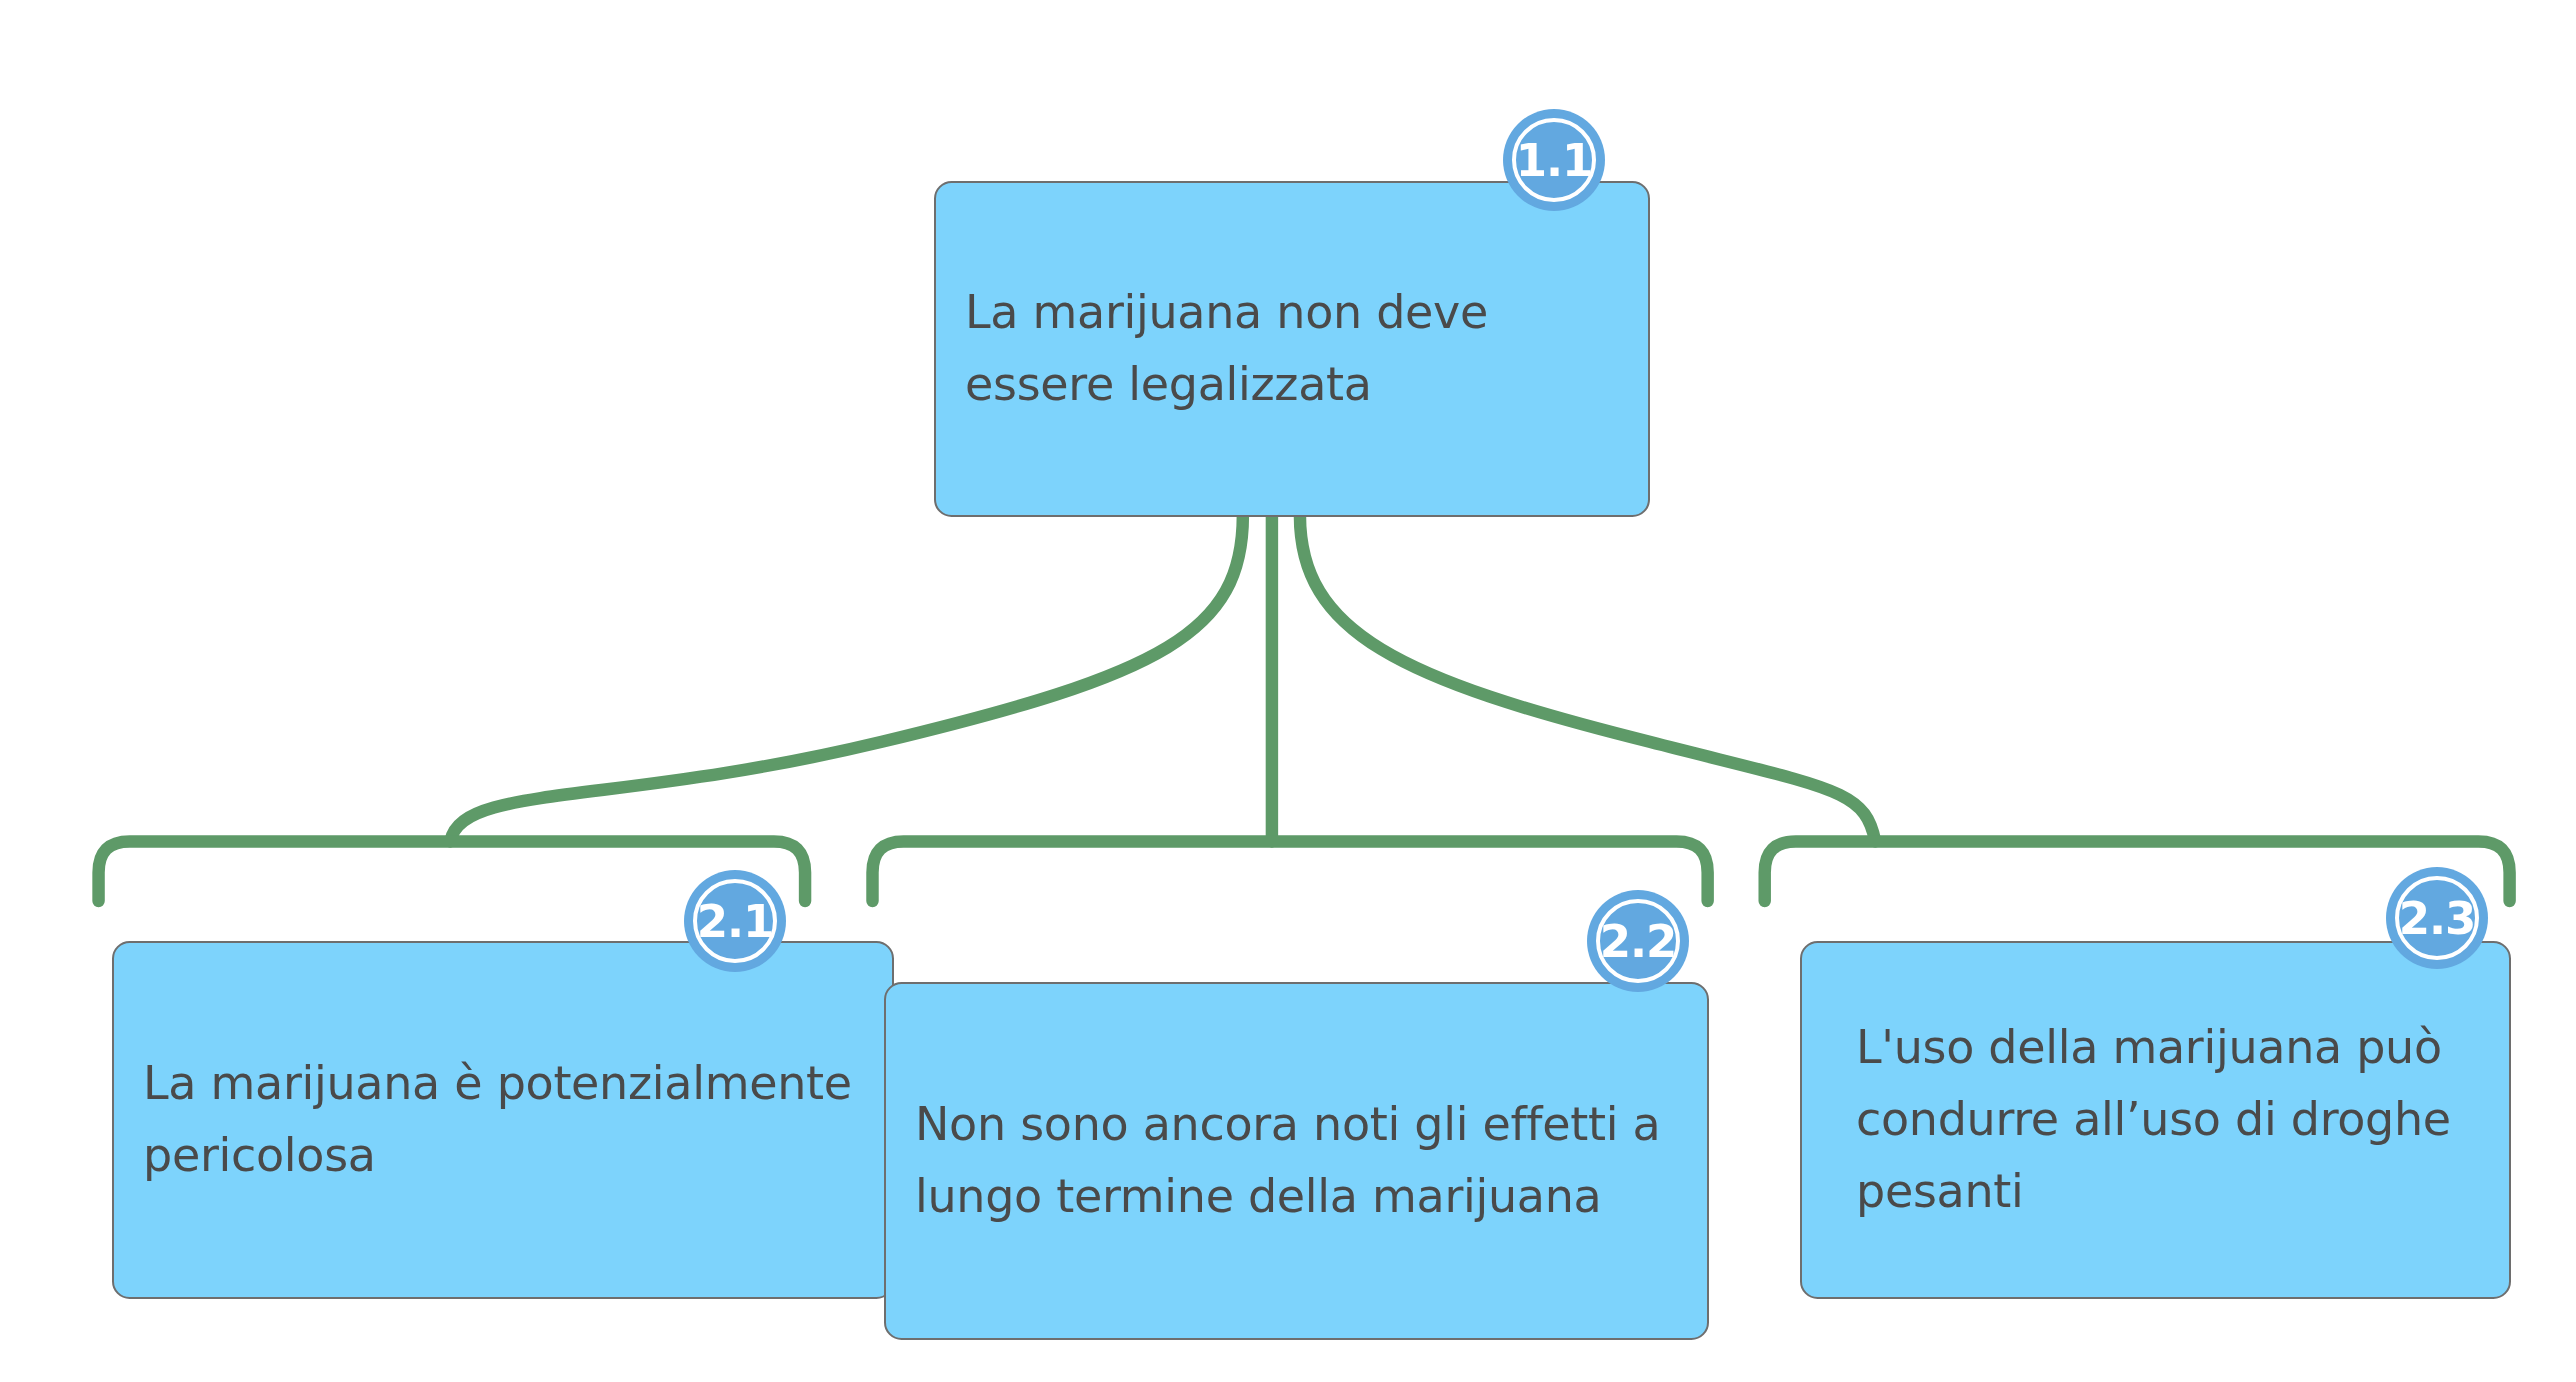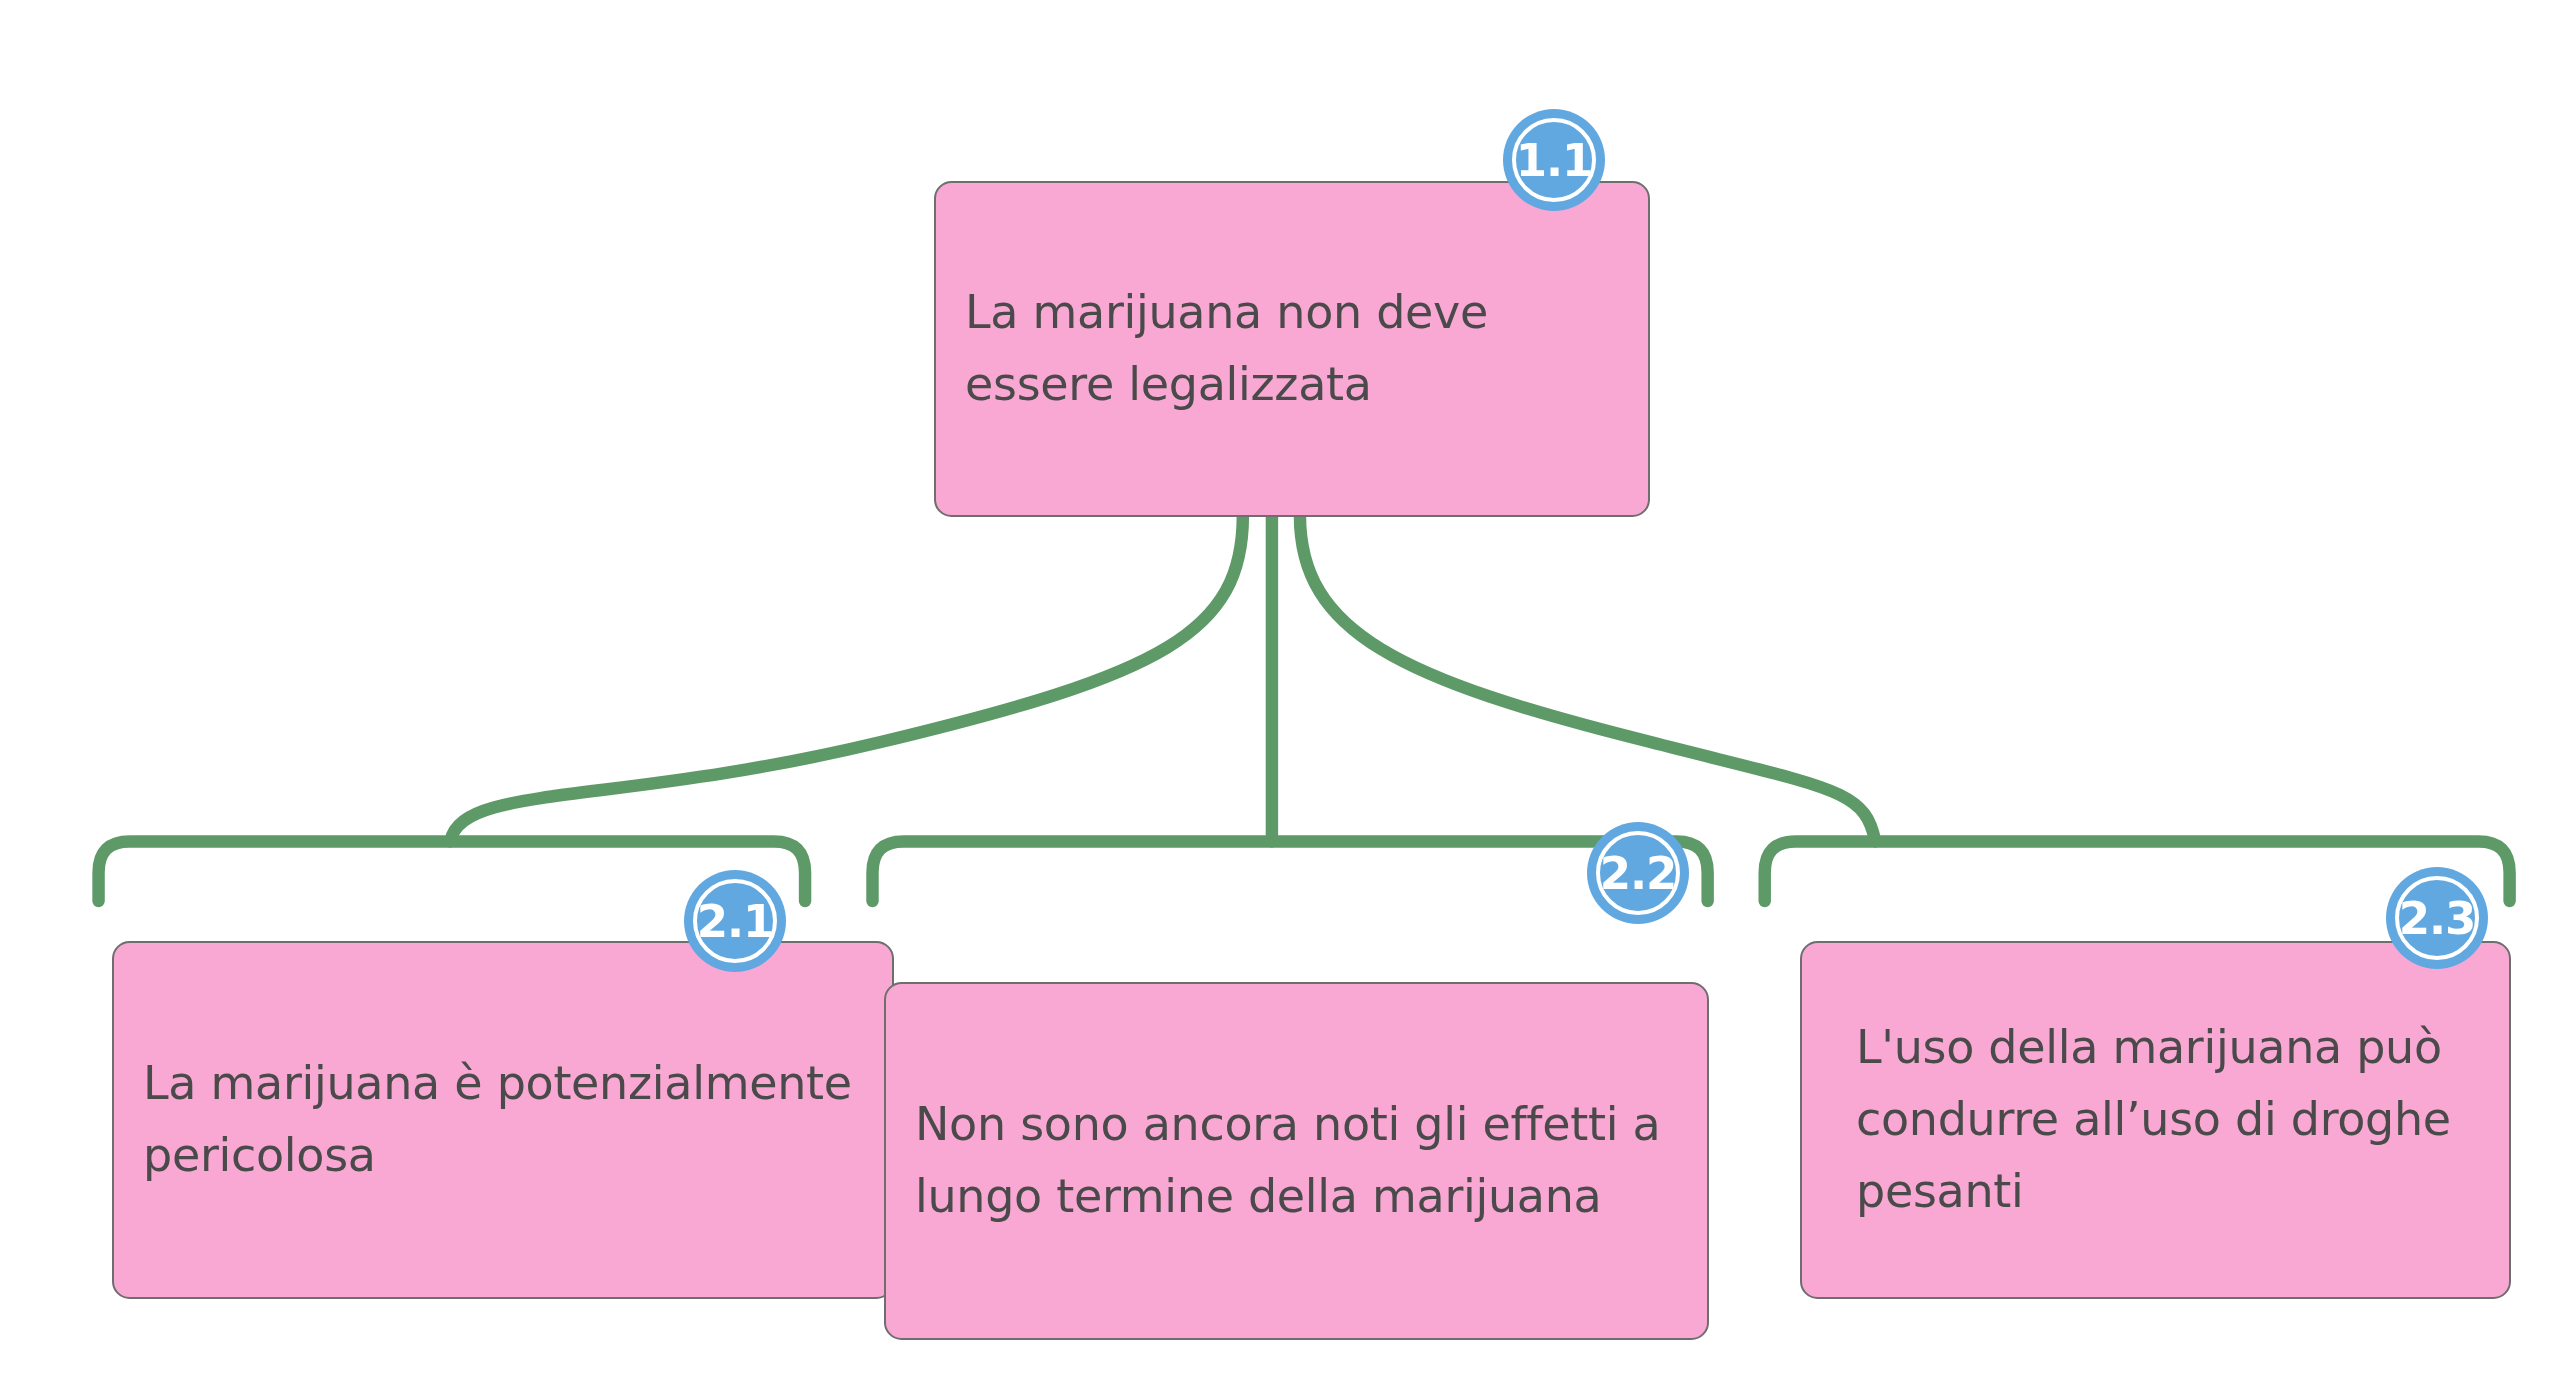--- a/index.html
+++ b/index.html
@@ -23,21 +23,21 @@
     position: absolute;
     left: 0;
     top: 0;
     width: 2576px;
     height: 1383px;
     pointer-events: none;
   }
   .node {
     position: absolute;
     box-sizing: border-box;
-    background: #f9a8d4;
+    background: #7dd3fc;
     border: 2.6px solid #6E6E6E;
     border-radius: 17.6px;
     display: flex;
     align-items: center;
   }
   .node-text {
     font-family: "DejaVu Sans", sans-serif;
     font-size: 46px;
     line-height: 1.56;
     color: #4A4A4A;
@@ -111,21 +111,21 @@
   <div class="node" style="left:112px; top:941px; width:782px; height:358px; z-index:10;">
     <div class="node-text">La marijuana è potenzialmente pericolosa</div>
   </div>
   <div class="badge" style="left:684px; top:870px;">
     <span class="badge-label">2.1</span>
   </div>
 
   <div class="node" style="left:884px; top:982px; width:825px; height:358px; z-index:10;">
     <div class="node-text">Non sono ancora noti gli effetti a lungo termine della marijuana</div>
   </div>
-  <div class="badge" style="left:1587px; top:822px;justify-content:center;">
+  <div class="badge" style="left:1587px; top:890px;justify-content:center;">
     <span class="badge-label">2.2</span>
   </div>
 
   <div class="node" style="left:1800px; top:941px; width:711px; height:358px; z-index:10;padding-left:25px;">
     <div class="node-text">L'uso della marijuana può condurre all’uso di droghe pesanti</div>
   </div>
   <div class="badge" style="left:2386px; top:867px;">
     <span class="badge-label">2.3</span>
   </div>
 

